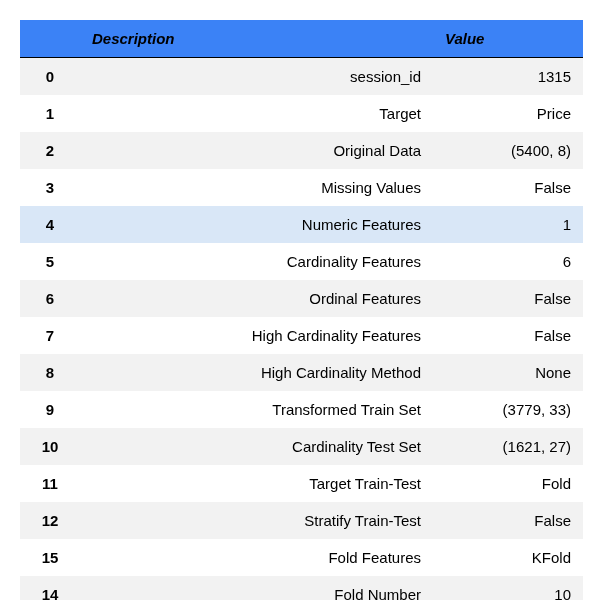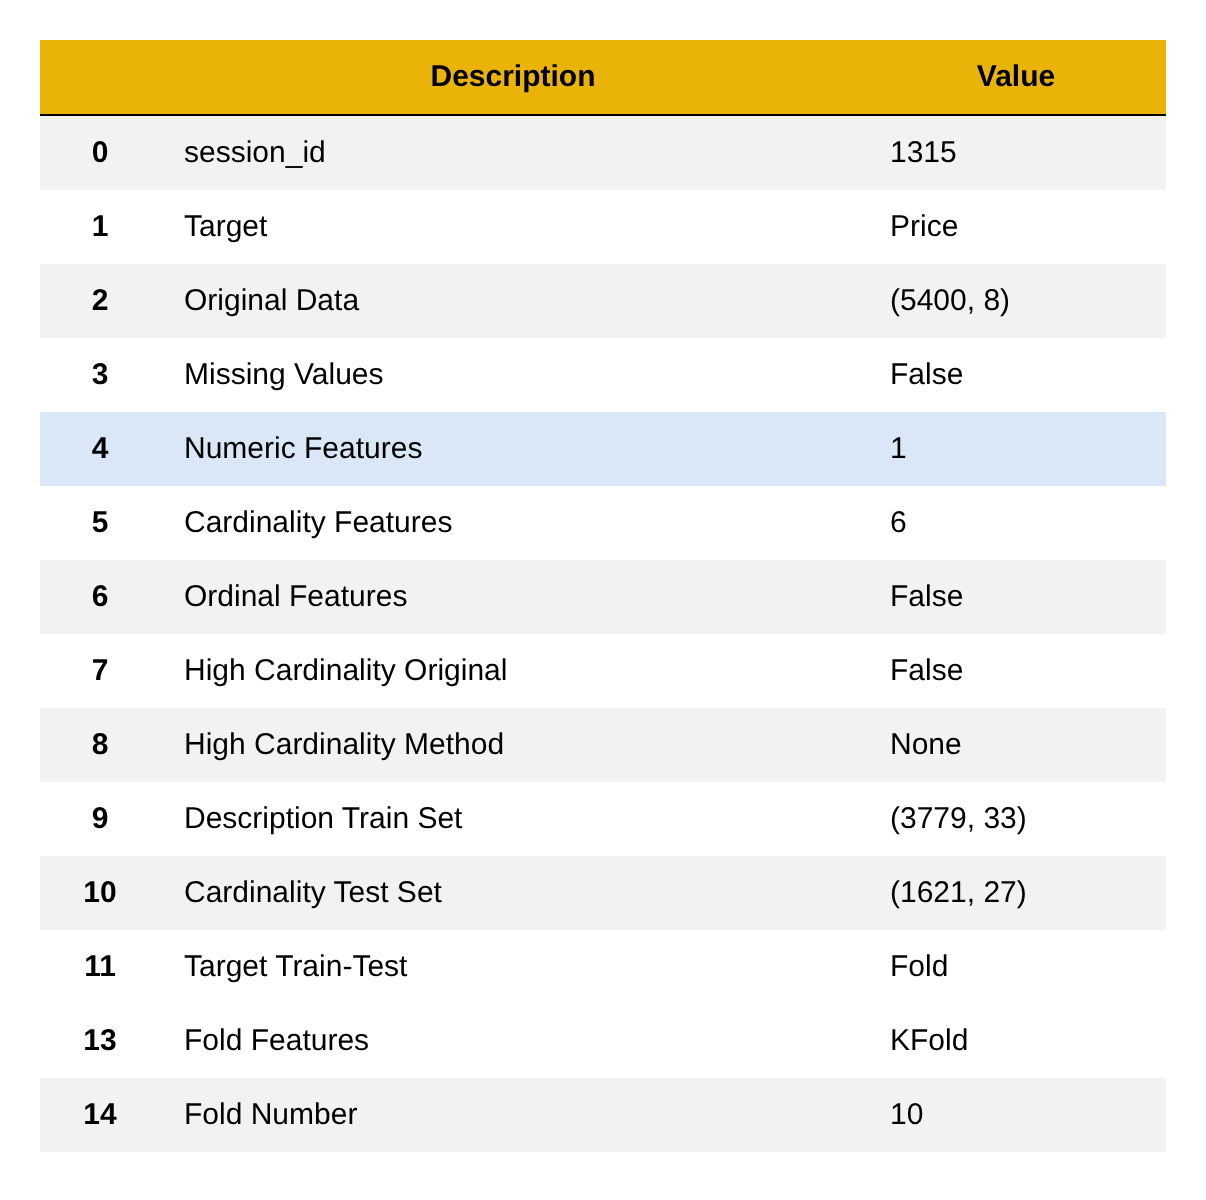--- a/index.html
+++ b/index.html
@@ -11,32 +11,33 @@
       color: #000;
       background: #fff;
       width: 603px;
     }
     table {
       width: 100%;
       border-collapse: collapse;
       border-spacing: 0;
     }
     thead th {
-      text-align: center;
+      text-align: left;
       font-weight: 700;
       padding: 10px 12px;
       border-bottom: 1.5px solid #000;
-      background: #eab308;
+      background: #3b82f6;
+      font-style: italic;
     }
     thead th.idx-col {
       width: 60px;
     }
     tbody td {
       padding: 10px 12px;
-      text-align: left;
+      text-align: right;
       vertical-align: middle;
     }
     tbody td.idx {
       font-weight: 700;
       text-align: center;
       width: 60px;
     }
     tbody tr.even td {
       background: #f2f2f2;
     }
@@ -91,45 +92,50 @@
         <td class="desc-col">Cardinality Features</td>
         <td class="val-col">6</td>
       </tr>
       <tr class="even">
         <td class="idx">6</td>
         <td class="desc-col">Ordinal Features</td>
         <td class="val-col">False</td>
       </tr>
       <tr class="odd">
         <td class="idx">7</td>
-        <td class="desc-col">High Cardinality Original</td>
+        <td class="desc-col">High Cardinality Features</td>
         <td class="val-col">False</td>
       </tr>
       <tr class="even">
         <td class="idx">8</td>
         <td class="desc-col">High Cardinality Method</td>
         <td class="val-col">None</td>
       </tr>
       <tr class="odd">
         <td class="idx">9</td>
-        <td class="desc-col">Description Train Set</td>
+        <td class="desc-col">Transformed Train Set</td>
         <td class="val-col">(3779, 33)</td>
       </tr>
       <tr class="even">
         <td class="idx">10</td>
         <td class="desc-col">Cardinality Test Set</td>
         <td class="val-col">(1621, 27)</td>
       </tr>
       <tr class="odd">
         <td class="idx">11</td>
         <td class="desc-col">Target Train-Test</td>
         <td class="val-col">Fold</td>
       </tr>
+      <tr class="even">
+        <td class="idx">12</td>
+        <td class="desc-col">Stratify Train-Test</td>
+        <td class="val-col">False</td>
+      </tr>
       <tr class="odd">
-        <td class="idx">13</td>
+        <td class="idx">15</td>
         <td class="desc-col">Fold Features</td>
         <td class="val-col">KFold</td>
       </tr>
       <tr class="even">
         <td class="idx">14</td>
         <td class="desc-col">Fold Number</td>
         <td class="val-col">10</td>
       </tr>
     </tbody>
 </table>

